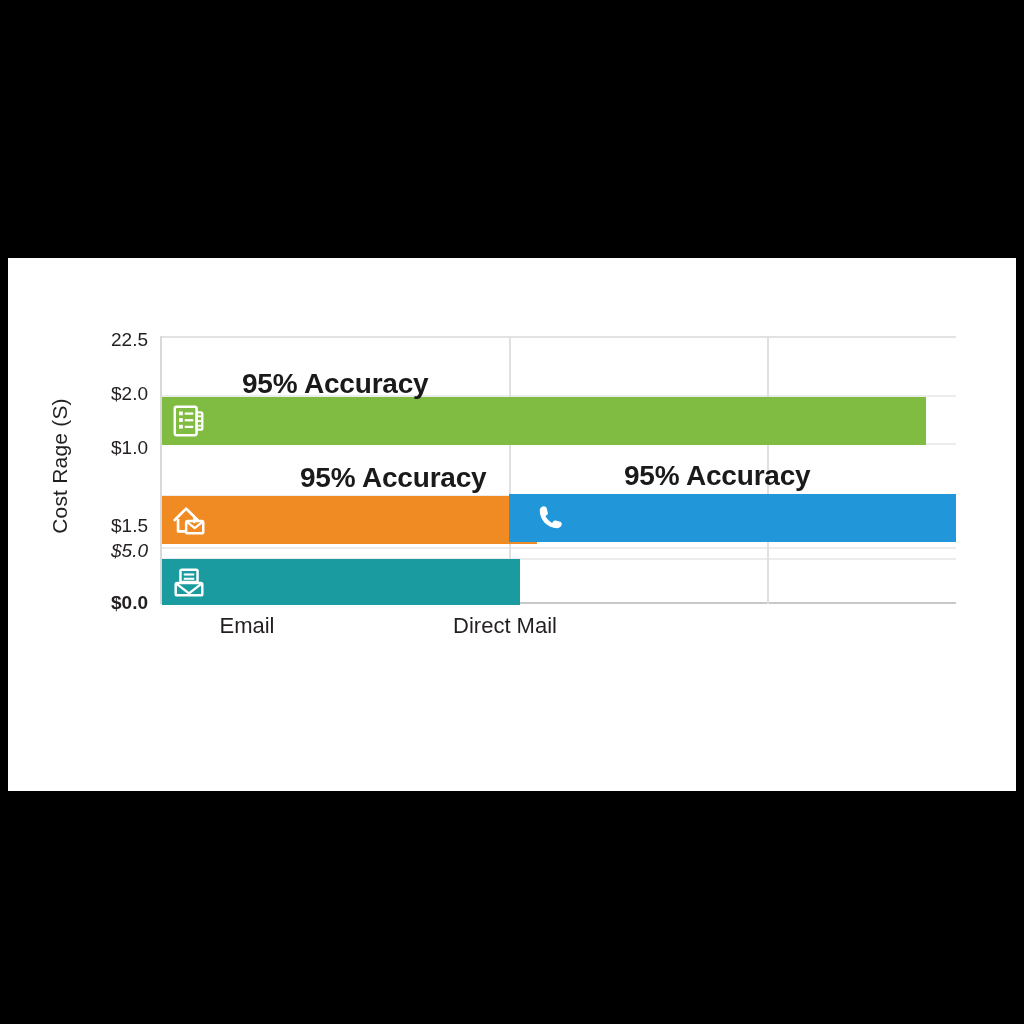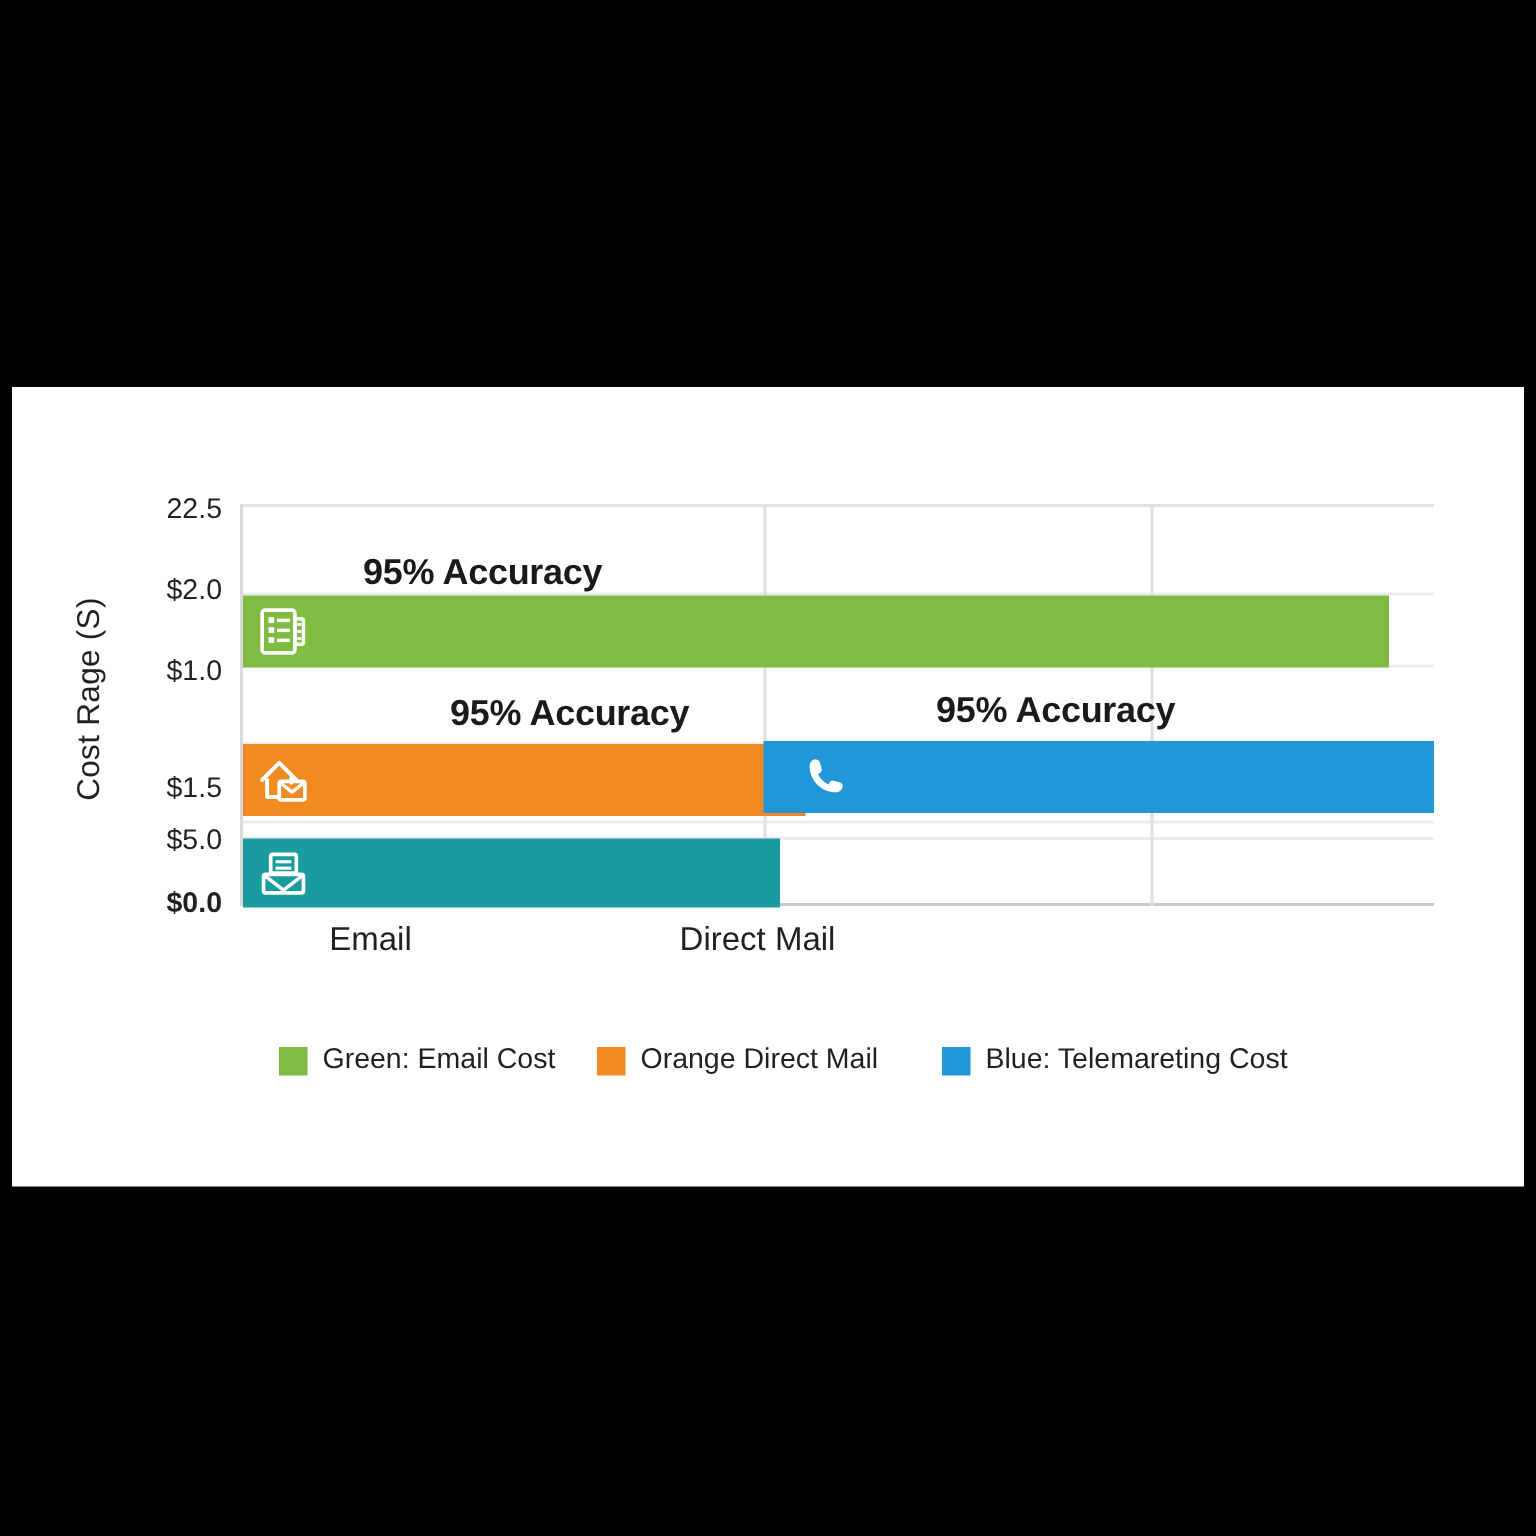--- a/index.html
+++ b/index.html
@@ -118,21 +118,21 @@
   .bar-icon svg { display: block; width: 38px; height: 38px; }
 
   #bar-green  { background: #80bb42; }
   #bar-orange { background: #ef8b22; }
   #bar-blue   { background: #2196d8; }
   #bar-teal   { background: #1a9ba0; }
 
   
   .data-label {
     position: absolute;
-    font-size: 24px;
+    font-size: 28px;
     font-weight: bold;
     color: #1a1a1a;
     white-space: nowrap;
     letter-spacing: -0.2px;
   }
 
   
   #xticks {
     position: absolute;
     left: 152px;
@@ -182,21 +182,21 @@
 
   <div id="card">
 
     <div id="y-axis-title">Cost Rage (S)</div>
 
     <div id="ytick-wrap">
       <div class="ytick" style="top:72px;">22.5</div>
       <div class="ytick" style="top:126px;">$2.0</div>
       <div class="ytick" style="top:180px;">$1.0</div>
       <div class="ytick" style="top:234px;margin-top:24px;">$1.5</div>
-      <div class="ytick" style="top:293px;">$5.0</div>
+      <div class="ytick" style="top:283px;font-style:italic;">$5.0</div>
       <div class="ytick" style="top:335px;font-weight:bold;">$0.0</div>
     </div>
 
     <div id="plot">
 
       <div id="plot-frame-top"></div>
       <div id="plot-frame-bottom"></div>
 
       <div class="hgrid" style="top:59px;"></div>
       <div class="hgrid" style="top:107px;"></div>
@@ -261,30 +261,16 @@
       <div class="data-label" style="left:138px; top:126px;">95% Accuracy</div>
       <div class="data-label" style="left:462px; top:124px;">95% Accuracy</div>
 
     </div>
 
     <div id="xticks">
       <div class="xtick" style="left:0px; width:174px;">Email</div>
       <div class="xtick" style="left:244px; width:202px;">Direct Mail</div>
     </div>
 
-    <div id="legend">
-      <div class="legend-item" style="left:26px;">
-        <span class="legend-swatch" style="background:#80bb42;"></span>
-        <span class="legend-text">Green: Email Cost</span>
-      </div>
-      <div class="legend-item" style="left:238px;">
-        <span class="legend-swatch" style="background:#ef8b22;"></span>
-        <span class="legend-text">Orange Direct Mail</span>
-      </div>
-      <div class="legend-item" style="left:468px;">
-        <span class="legend-swatch" style="background:#2196d8;"></span>
-        <span class="legend-text">Blue: Telemareting Cost</span>
-      </div>
-    </div>
 
   </div>
 
 </div>
 
 </body></html>

